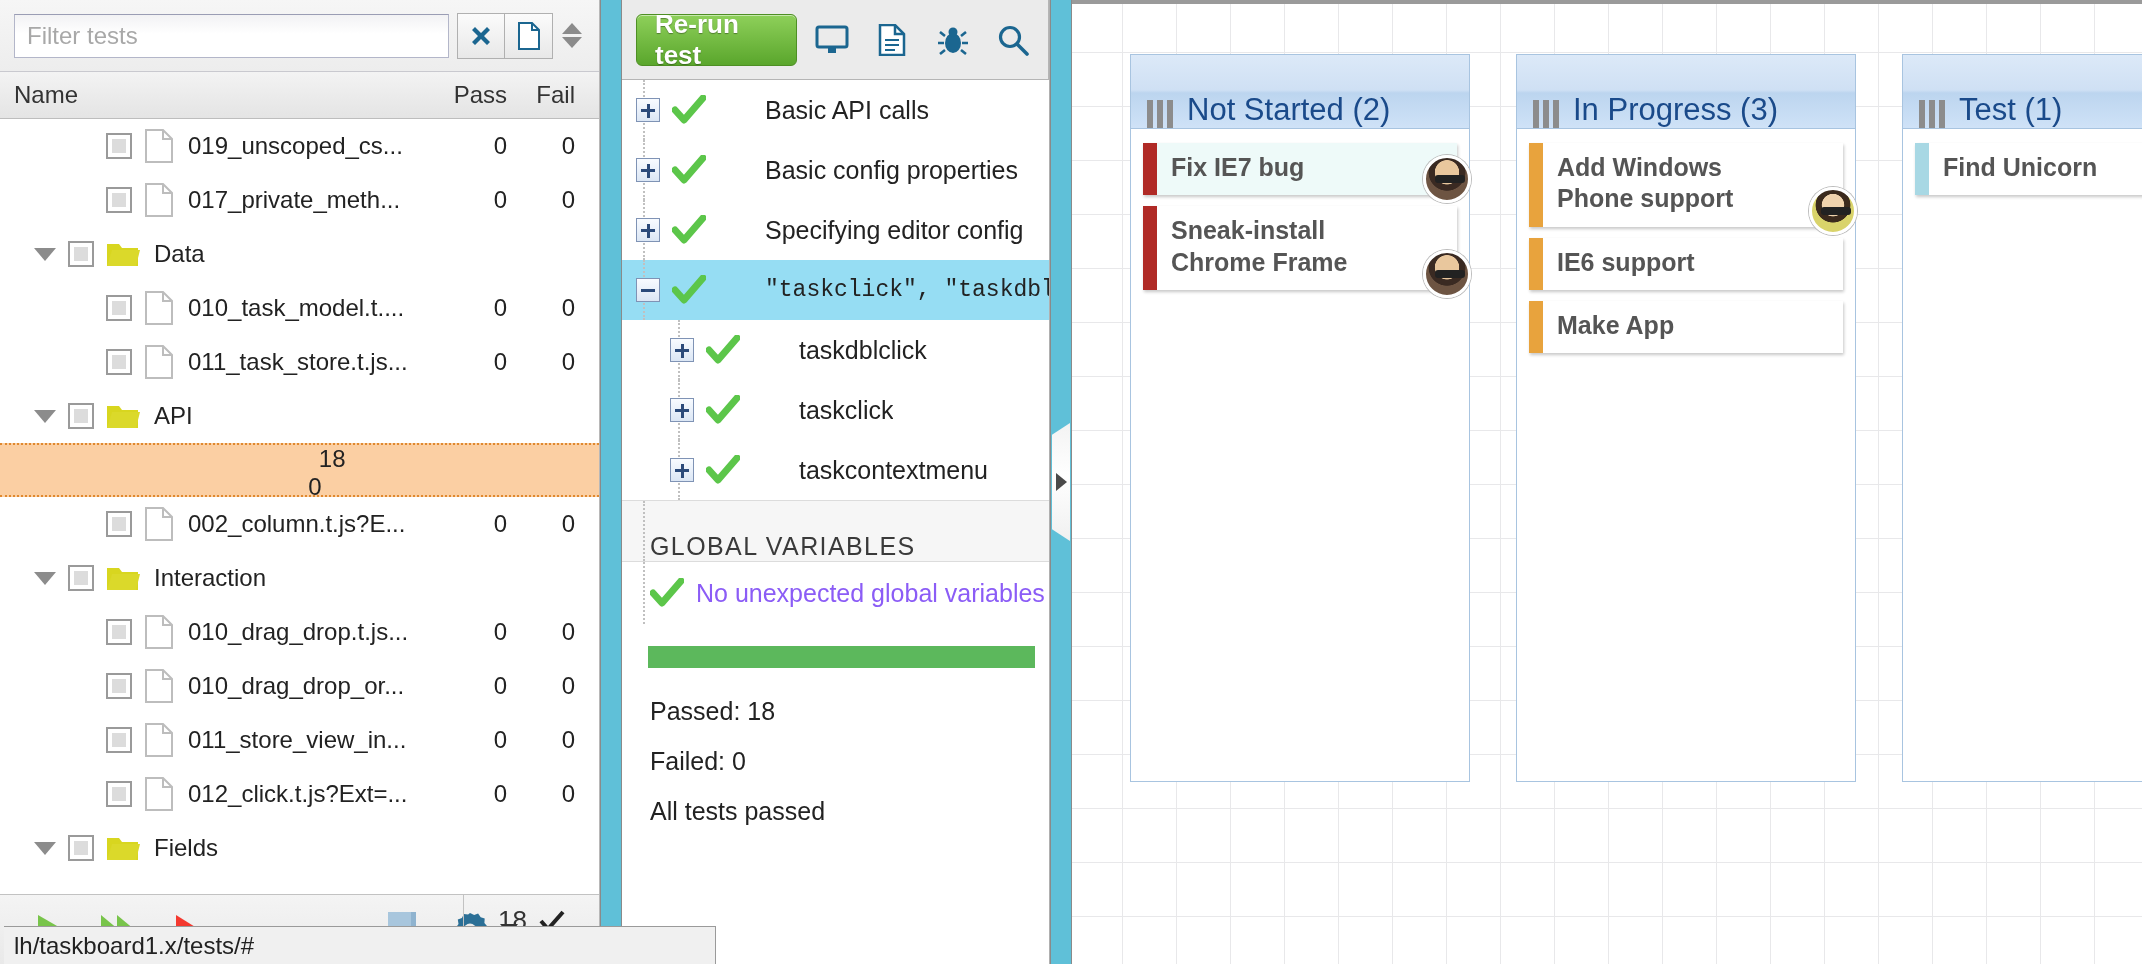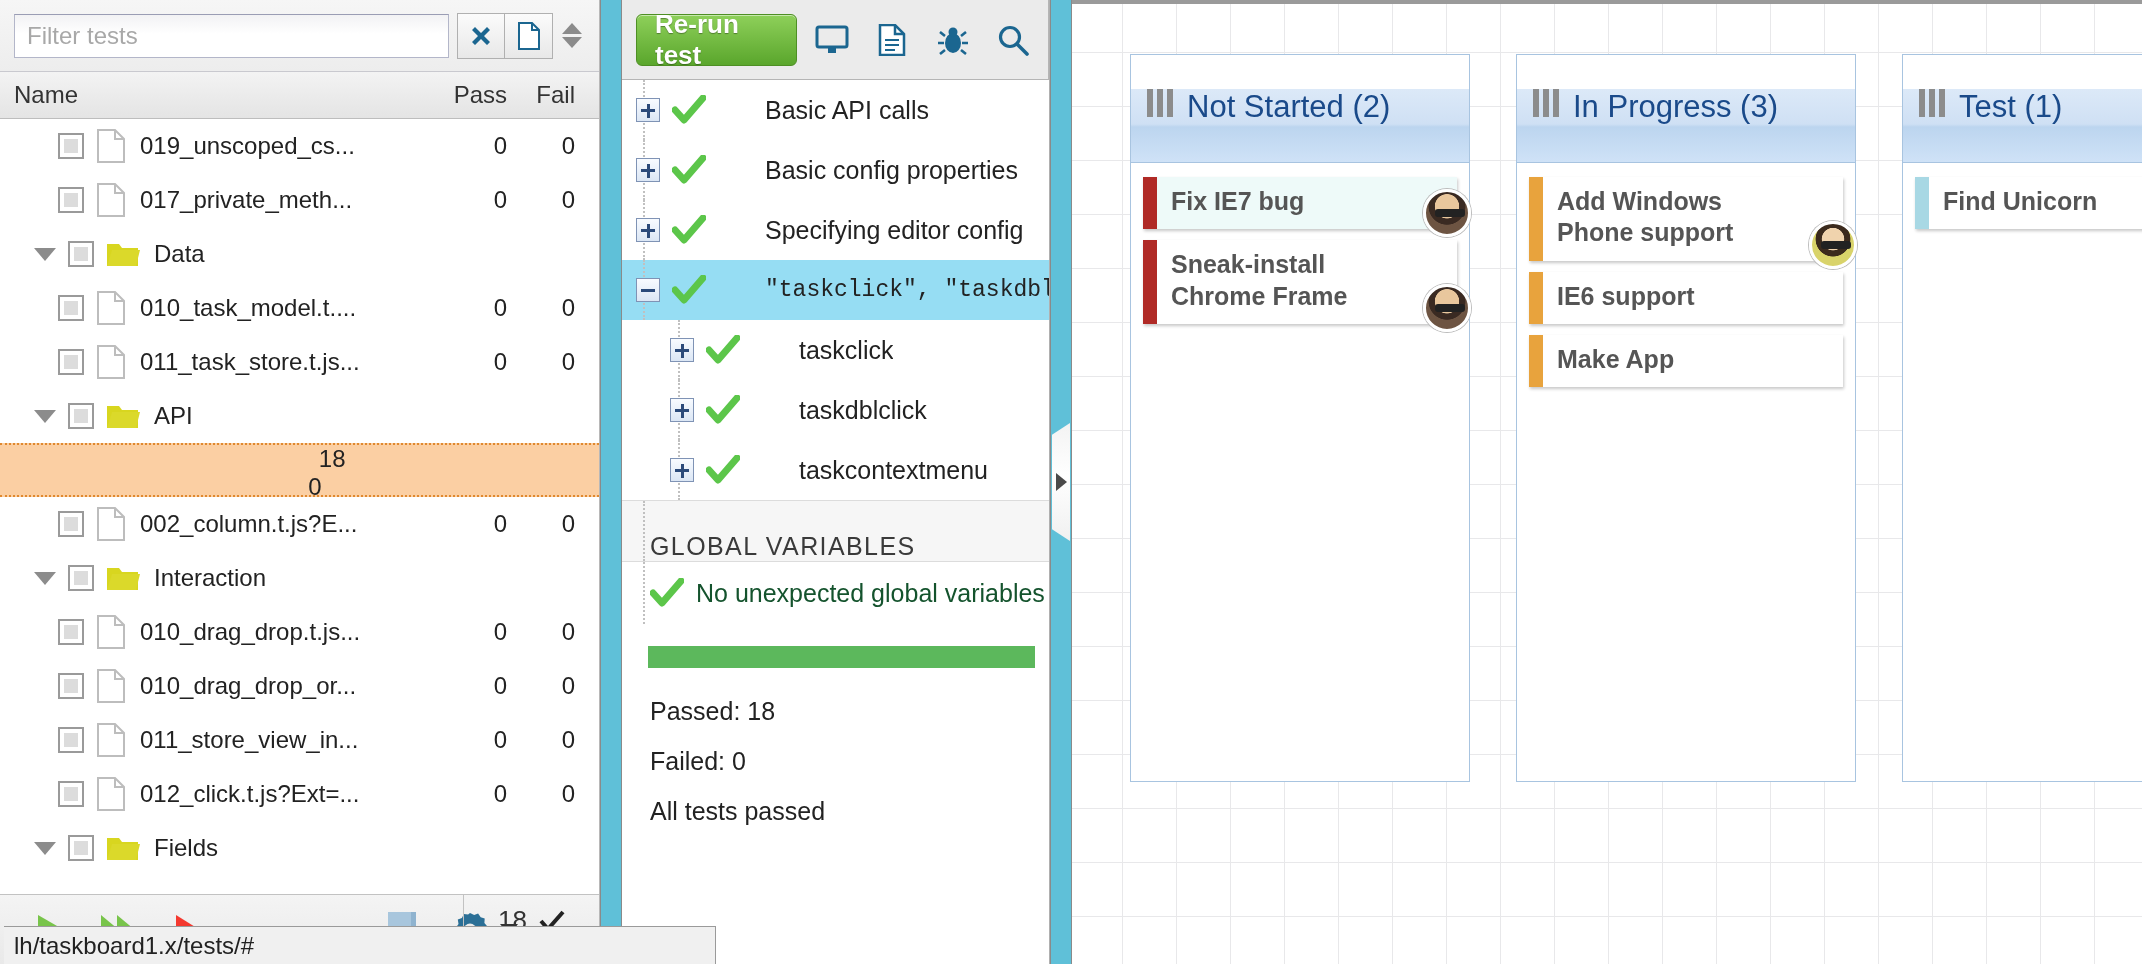--- a/index.html
+++ b/index.html
@@ -88,21 +88,21 @@
   .trow.selected {
     background: #fbcfa3;
     border-top: 2px dotted #e0892f;
     border-bottom: 2px dotted #e0892f;
     flex-direction: column;
   }
   .t-name { flex: 1 1 auto; display: flex; align-items: center; overflow: hidden; white-space: nowrap; }
   .t-pass { width: 92px; text-align: right; font-size: 24px; }
   .t-fail { width: 92px; text-align: right; padding-right: 24px; font-size: 24px; }
   .indent-1 { padding-left: 34px; }
-  .indent-2 { padding-left: 58px; }
+  .indent-2 { padding-left: 106px; }
   .caret {
     width: 0; height: 0;
     border-left: 11px solid transparent;
     border-right: 11px solid transparent;
     border-top: 13px solid #8c8c8c;
     margin-right: 12px; flex: none;
     cursor: pointer;
   }
   .chk {
     width: 26px; height: 26px; flex: none;
@@ -240,21 +240,21 @@
     border-top: 1px solid #dcdcdc;
     border-bottom: 1px solid #dcdcdc;
     display: flex; align-items: flex-end;
     padding-left: 28px;
     font-size: 25px; letter-spacing: 1.4px;
     color: #3a3a3a;
     position: relative;
   }
   .gv-row {
     height: 62px; display: flex; align-items: center;
-    padding-left: 14px; font-size: 25px; color: #14532d;
+    padding-left: 14px; font-size: 25px; color: #8b5cf6;
     position: relative;
   }
   .progress-wrap { padding: 22px 14px 0 26px; }
   .progress { height: 22px; background: #5cb85c; width: 100%; }
   .summary { padding: 18px 0 0 28px; font-size: 25px; color: #222; line-height: 2.0; }
 
   
   #right-panel {
     flex: 1 1 auto; height: 964px;
     position: relative;
@@ -271,22 +271,22 @@
   .col {
     width: 340px;
     background: #ffffff;
     border: 1px solid #a8c4e0;
     min-height: 728px;
   }
   .col-head {
     height: 74px;
     background: linear-gradient(#dce9f8, #cfe0f4 48%, #bcd5ef 52%, #cfe2f7);
     border-bottom: 1px solid #a8c4e0;
-    display: flex; align-items: flex-start;
-    padding-left: 16px; gap: 14px; margin-top: 34px;
+    display: flex; align-items: flex-end;
+    padding-left: 16px; gap: 14px;
   }
   .grip { display: flex; gap: 4px; flex: none; }
   .grip i { display: block; width: 6px; height: 28px; background: #8c8c8c; }
   .col-title { font-size: 31px; color: #1a4a8a; white-space: nowrap; }
   .col-body { padding: 14px 12px 12px 12px; }
   .card {
     position: relative;
     background: #ffffff;
     margin-bottom: 11px;
     display: flex; align-items: stretch;
@@ -669,29 +669,29 @@
             <path d="M3 15 L12 25 L31 3" fill="none" stroke="#5cc64a" stroke-width="7" stroke-linecap="round" stroke-linejoin="round"></path>
           </svg>
           <span class="txt">"taskclick", "taskdblclick" a</span>
         </div>
         <div class="arow child">
           <div class="dotline deep"></div>
           <div class="pm plus"></div>
           <svg viewBox="0 0 34 30" class="tick" style="width:34px;height:30px;margin-right:12px;flex:none;">
             <path d="M3 15 L12 25 L31 3" fill="none" stroke="#5cc64a" stroke-width="7" stroke-linecap="round" stroke-linejoin="round"></path>
           </svg>
-          <span class="txt">taskclick</span>
+          <span class="txt">taskdblclick</span>
         </div>
         <div class="arow child">
           <div class="dotline deep"></div>
           <div class="pm plus"></div>
           <svg viewBox="0 0 34 30" class="tick" style="width:34px;height:30px;margin-right:12px;flex:none;">
             <path d="M3 15 L12 25 L31 3" fill="none" stroke="#5cc64a" stroke-width="7" stroke-linecap="round" stroke-linejoin="round"></path>
           </svg>
-          <span class="txt">taskdblclick</span>
+          <span class="txt">taskclick</span>
         </div>
         <div class="arow child">
           <div class="dotline deep"></div>
           <div class="pm plus"></div>
           <svg viewBox="0 0 34 30" class="tick" style="width:34px;height:30px;margin-right:12px;flex:none;">
             <path d="M3 15 L12 25 L31 3" fill="none" stroke="#5cc64a" stroke-width="7" stroke-linecap="round" stroke-linejoin="round"></path>
           </svg>
           <span class="txt">taskcontextmenu</span>
         </div>
       </div>

